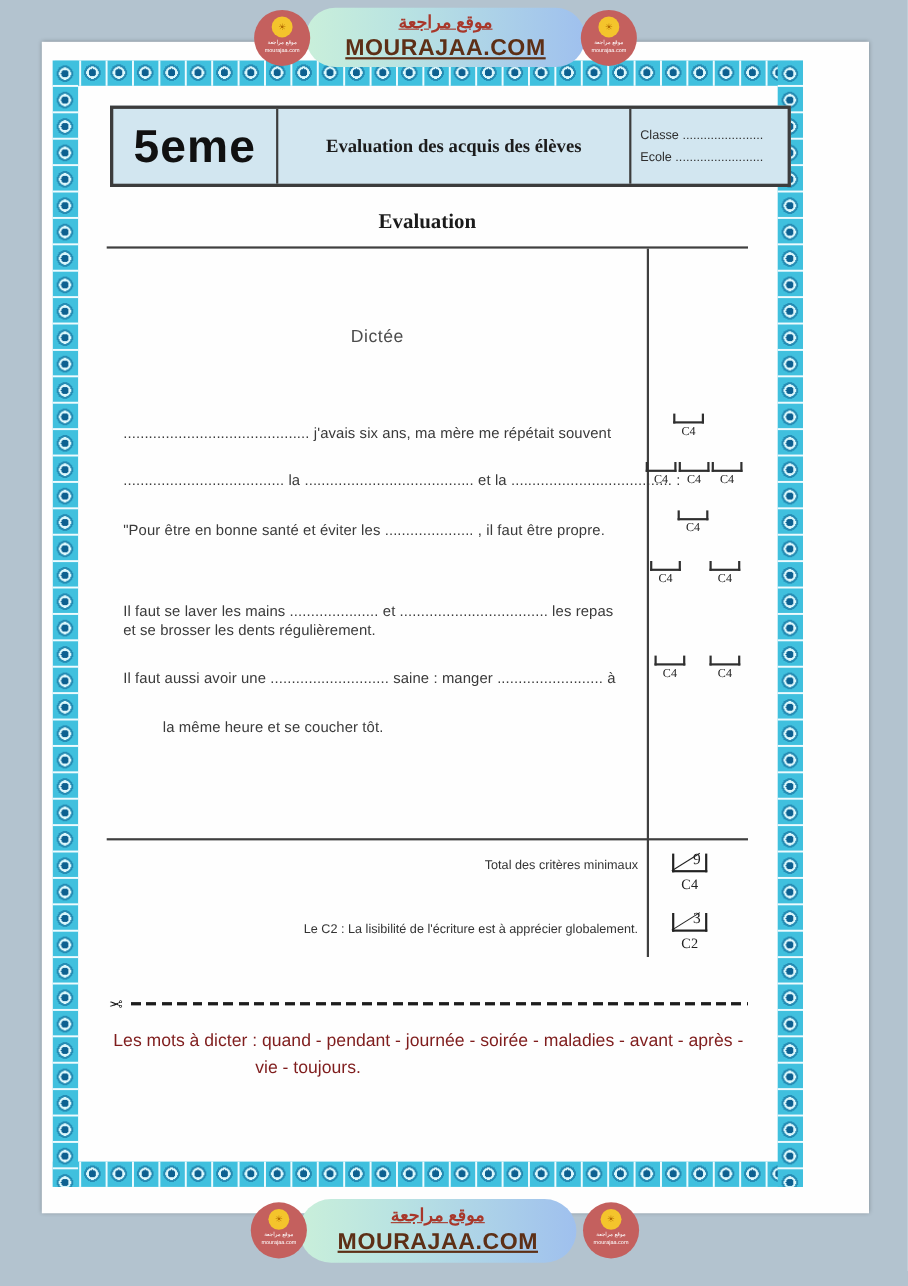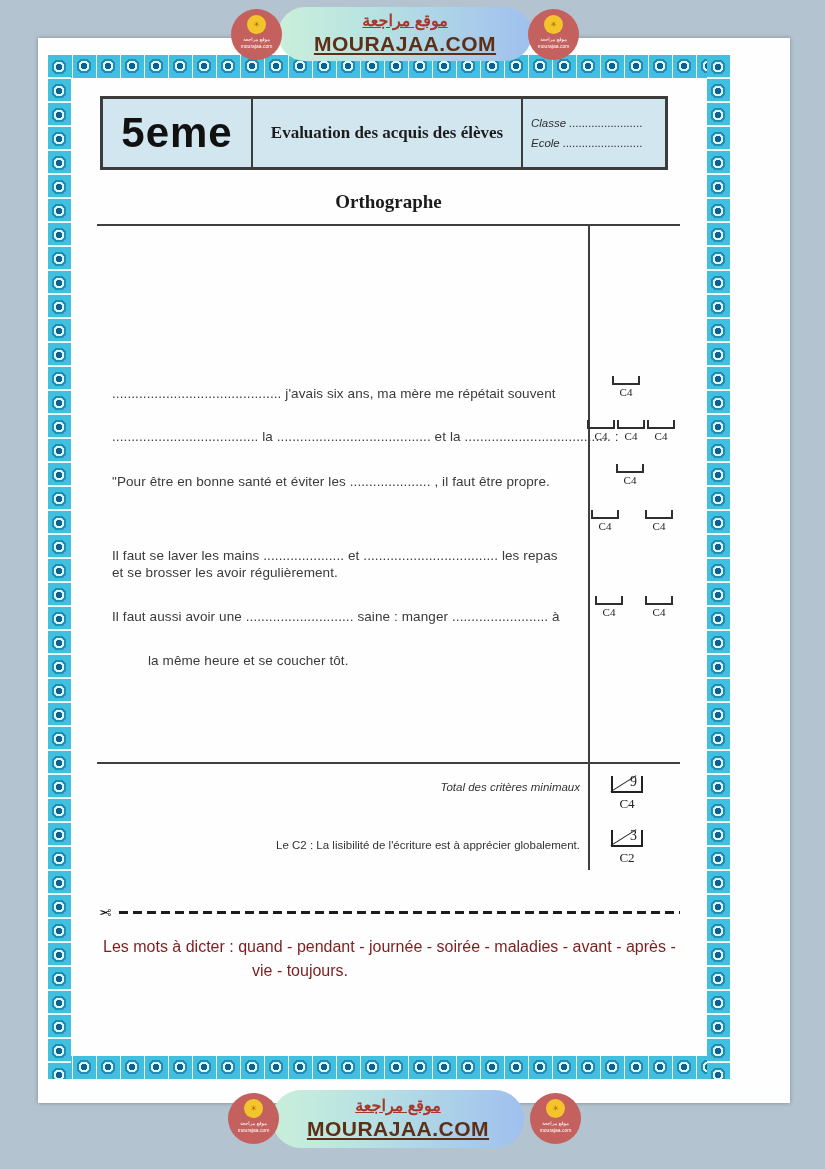--- a/index.html
+++ b/index.html
@@ -21,28 +21,28 @@
   .fs{position:absolute;background-color:#40c0de;}
   .fh{background-image:
       radial-gradient(circle at 12px 11px,#0d6090 0 3.5px,#dcf7fc 3.5px 5.5px,rgba(13,96,144,.55) 5.5px 7.5px,transparent 7.5px),
       repeating-linear-gradient(90deg,#eefbfe 0 1.5px,transparent 1.5px 24px);
       background-size:24px 23px,24px 23px;}
   .fv{background-image:
       radial-gradient(circle at 11px 12px,#0d6090 0 3.5px,#dcf7fc 3.5px 5.5px,rgba(13,96,144,.55) 5.5px 7.5px,transparent 7.5px),
       repeating-linear-gradient(0deg,#eefbfe 0 1.5px,transparent 1.5px 24px);
       background-size:23px 24px,23px 24px;}
   
-  .htable{position:absolute;left:100px;top:96px;width:568px;height:74px;display:flex;
+  .htable{position:absolute;left:100px;top:96px;width:619px;height:74px;display:flex;
           background:#d2e6f0;border:3px solid #3c3c3c;box-sizing:border-box;}
   .hc1{width:148px;border-right:2px solid #3c3c3c;display:flex;align-items:center;justify-content:center;
        font-weight:bold;font-size:42px;letter-spacing:1px;color:#111;}
   .hc2{flex:1;border-right:2px solid #3c3c3c;display:flex;flex-direction:column;align-items:center;justify-content:center;
        font-family:"Liberation Serif",serif;font-weight:bold;font-size:17px;color:#1c1c1c;line-height:1.45;gap:16px;}
   .hc3{width:126px;display:flex;flex-direction:column;justify-content:center;gap:8px;padding:0 8px;
-       font-size:11.5px;color:#2e2e2e;font-style:italic;}
+       font-size:11.5px;color:#2e2e2e;}
   
   .subject{position:absolute;left:97px;top:191px;width:583px;text-align:center;
            font-family:"Liberation Serif",serif;font-weight:bold;font-size:19px;color:#1b1b1b;}
   .hline{position:absolute;height:2px;background:#3f3f3f;}
   .vline{position:absolute;width:2px;background:#3f3f3f;}
   .dtitle{position:absolute;left:112px;top:298px;width:462px;text-align:center;font-size:16px;color:#4c4c4c;letter-spacing:.5px;}
   .dline{position:absolute;left:112px;width:466px;font-size:13.5px;color:#3a3a3a;letter-spacing:.1px;white-space:nowrap;}
   
   .mk{position:absolute;width:30px;text-align:center;}
   .mk .br{width:24px;height:7px;border-left:2px solid #2f2f2f;border-right:2px solid #2f2f2f;
@@ -92,29 +92,30 @@
     <div class="hc1">5eme</div>
     <div class="hc2">
       <span>Evaluation des acquis des élèves</span>
     </div>
     <div class="hc3">
       <span>Classe .......................</span>
       <span>Ecole .........................</span>
     </div>
   </div>
 
-  <div class="subject">Orthographe</div>
+  <div class="subject">Evaluation</div>
   <div class="hline" style="left:97px;top:224px;width:583px;"></div>
   <div class="vline" style="left:588px;top:226px;height:644px;"></div>
 
+  <div class="dtitle">Dictée</div>
   <div class="dline" style="top:386px;">............................................ j'avais six ans, ma mère me répétait souvent</div>
   <div class="dline" style="top:429px;">...................................... la ........................................ et la ...................................... :</div>
   <div class="dline" style="top:474px;">"Pour être en bonne santé et éviter les ..................... , il faut être propre.</div>
   <div class="dline" style="top:548px;">Il faut se laver les mains  ..................... et ................................... les repas</div>
-  <div class="dline" style="top:565px;">et se brosser les avoir régulièrement.</div>
+  <div class="dline" style="top:565px;">et se brosser les dents régulièrement.</div>
   <div class="dline" style="top:609px;">Il faut aussi avoir une ............................ saine : manger ......................... à</div>
   <div class="dline" style="top:653px;padding-left:36px;">la même heure et se coucher tôt.</div>
 
   <div class="mk" style="left:611px;top:376px;">
     <div class="br"></div>
     <span class="lb">C4</span>
   </div>
   <div class="mk" style="left:586px;top:420px;">
     <div class="br"></div>
     <span class="lb">C4</span>
@@ -142,41 +143,41 @@
   <div class="mk" style="left:594px;top:596px;">
     <div class="br"></div>
     <span class="lb">C4</span>
   </div>
   <div class="mk" style="left:644px;top:596px;">
     <div class="br"></div>
     <span class="lb">C4</span>
   </div>
 
   <div class="hline" style="left:97px;top:762px;width:583px;"></div>
-  <div class="rlabel" style="left:300px;top:781px;width:280px;font-style:italic;">Total des critères minimaux</div>
+  <div class="rlabel" style="left:300px;top:781px;width:280px;">Total des critères minimaux</div>
   <div class="score" style="left:608px;top:776px;">
     <div class="sb">
       <span class="num">9</span>
       <span class="slash"></span>
     </div>
     <span class="lb">C4</span>
   </div>
   <div class="rlabel" style="left:240px;top:839px;width:340px;">Le C2 : La lisibilité de l'écriture est à apprécier globalement.</div>
   <div class="score" style="left:608px;top:830px;">
     <div class="sb">
       <span class="num">3</span>
       <span class="slash"></span>
     </div>
     <span class="lb">C2</span>
   </div>
 
   <span class="scis">✂</span>
   <div class="dash"></div>
   <div class="words" style="left:103px;top:938px;">Les mots à dicter :  quand  - pendant  - journée    - soirée  - maladies - avant  - après   -</div>
-  <div class="words" style="left:232px;top:962px;margin-left:20px;">vie   - toujours.</div>
+  <div class="words" style="left:232px;top:962px;">vie   - toujours.</div>
 
   <div class="pill" style="left:272px;top:1090px;width:252px;height:58px;">
     <span class="ar" dir="rtl">موقع مراجعة</span>
     <span class="site">MOURAJAA.COM</span>
   </div>
   <div class="badge" style="left:228px;top:1093px;">
     <span class="yc">☀</span>
     <span class="t"><span dir="rtl">موقع مراجعة</span><br><span>mourajaa.com</span></span>
   </div>
   <div class="badge" style="left:530px;top:1093px;">

